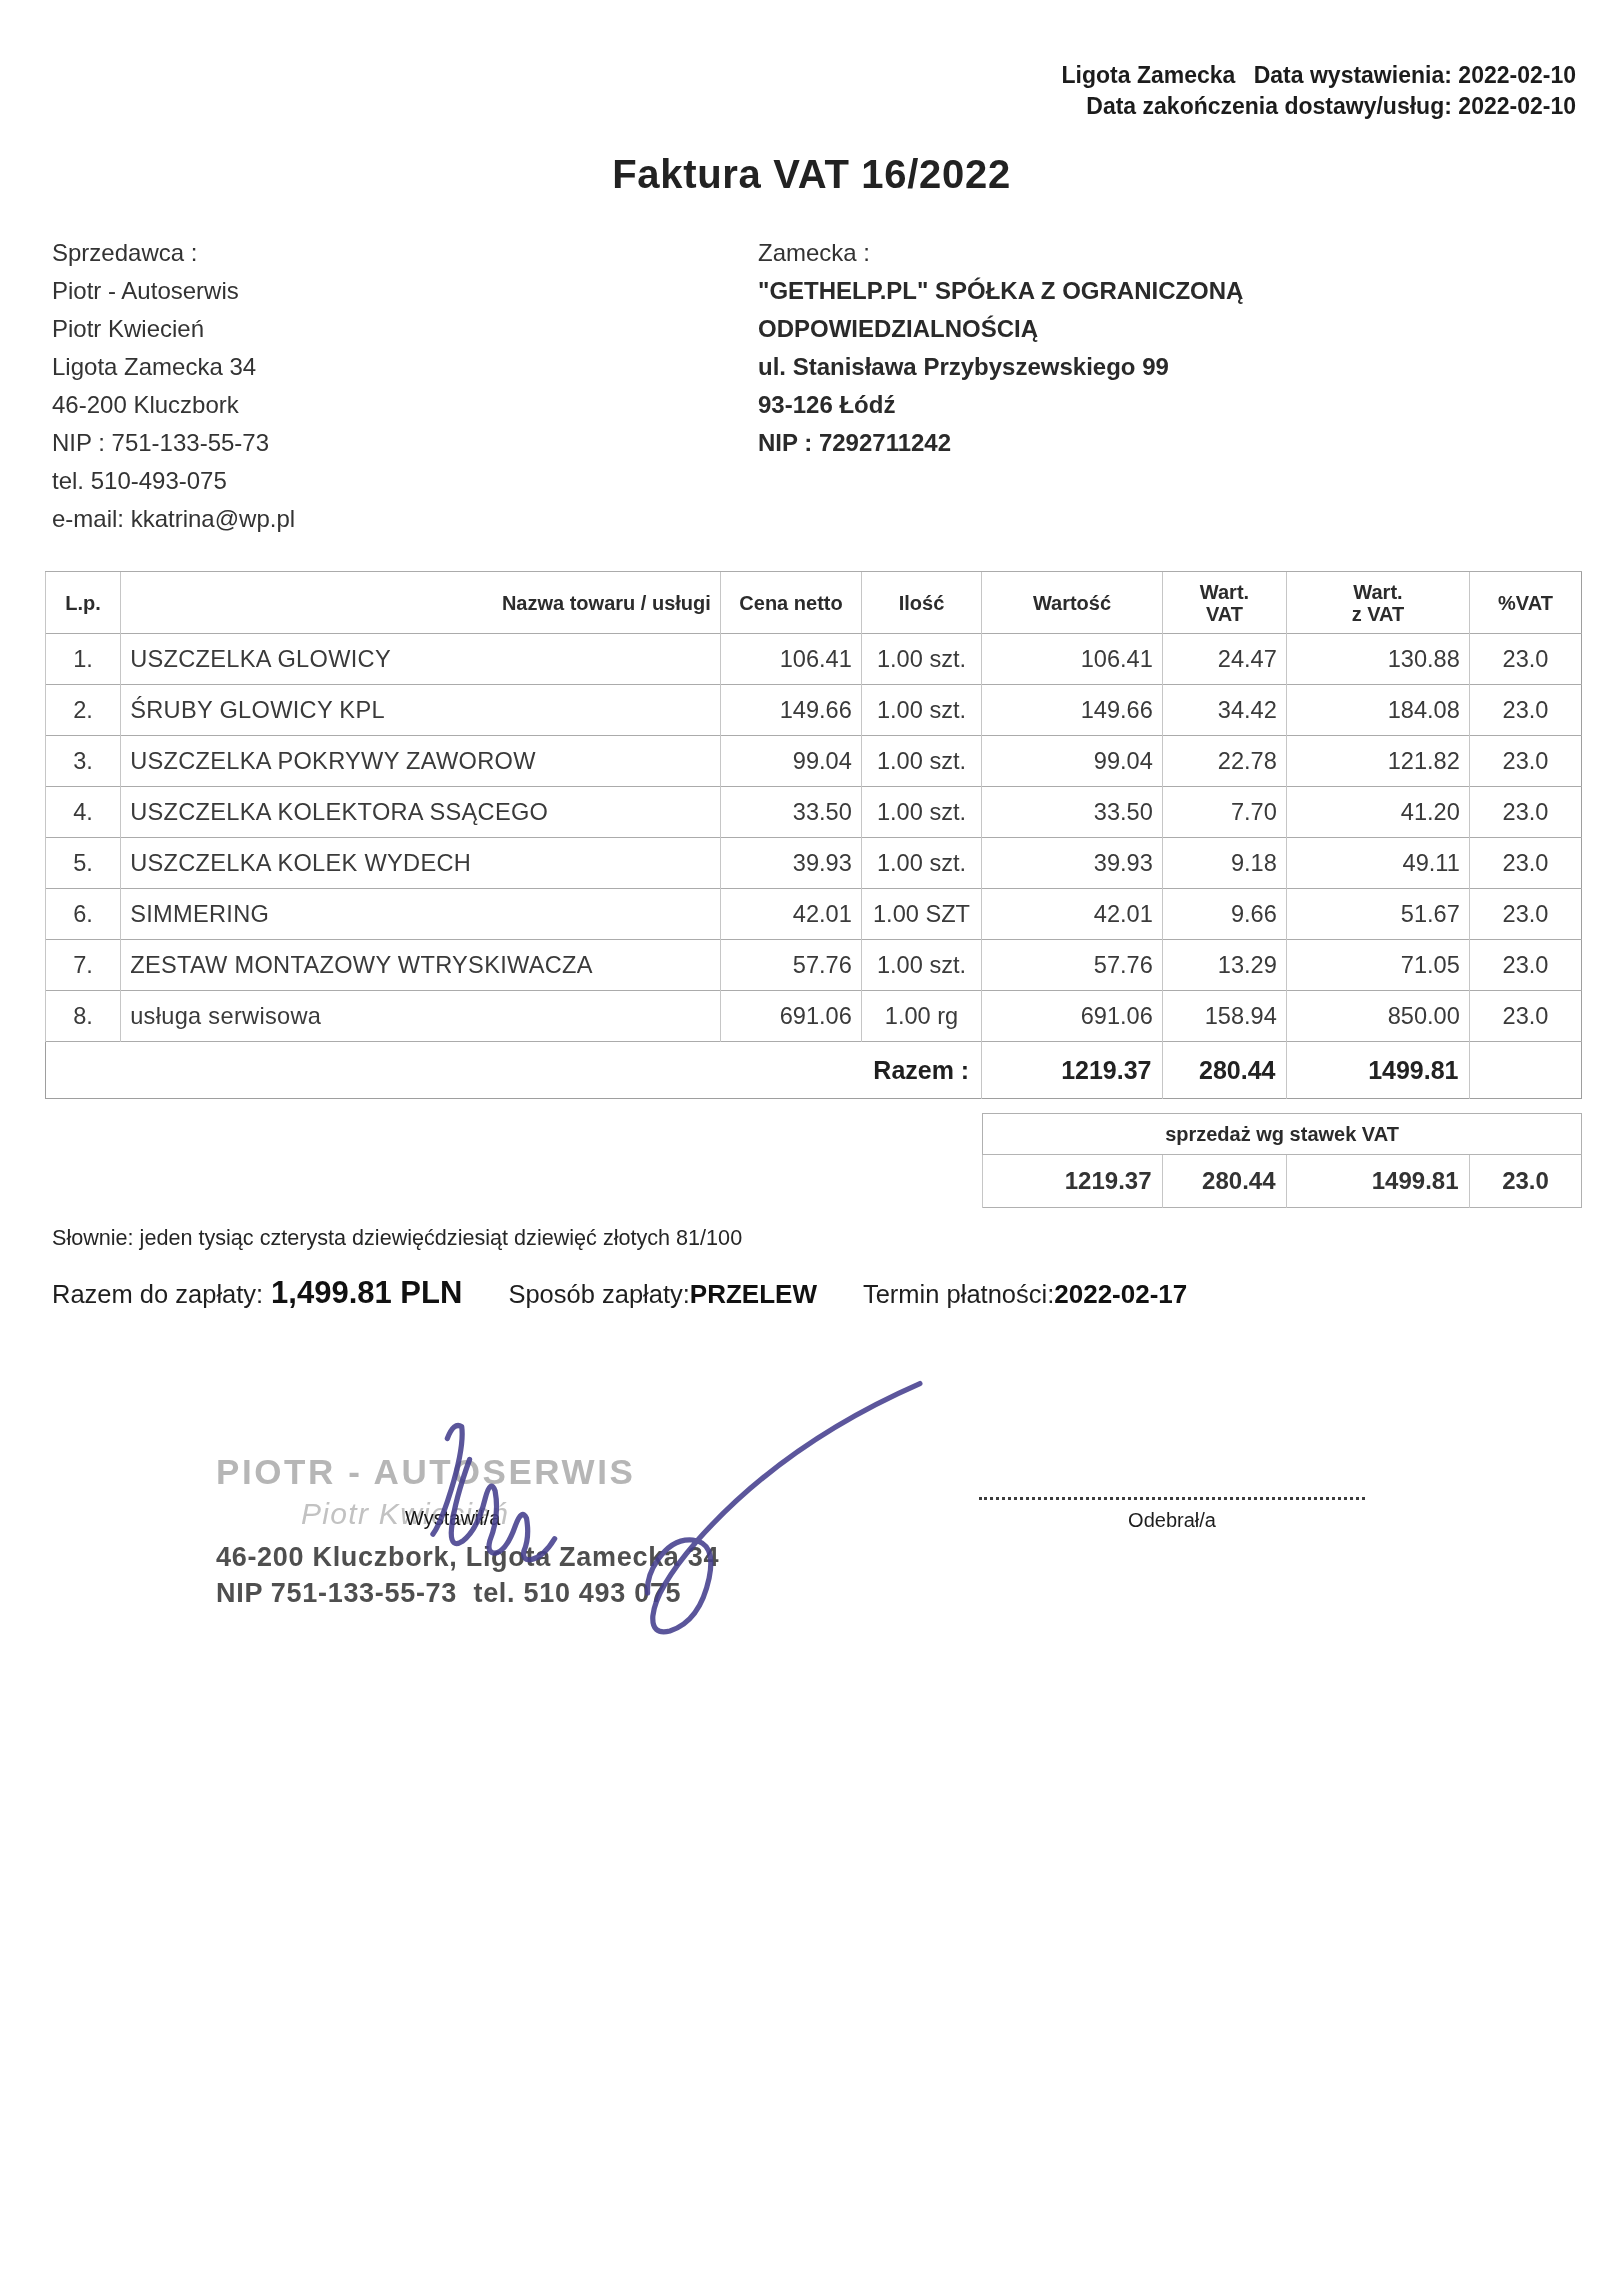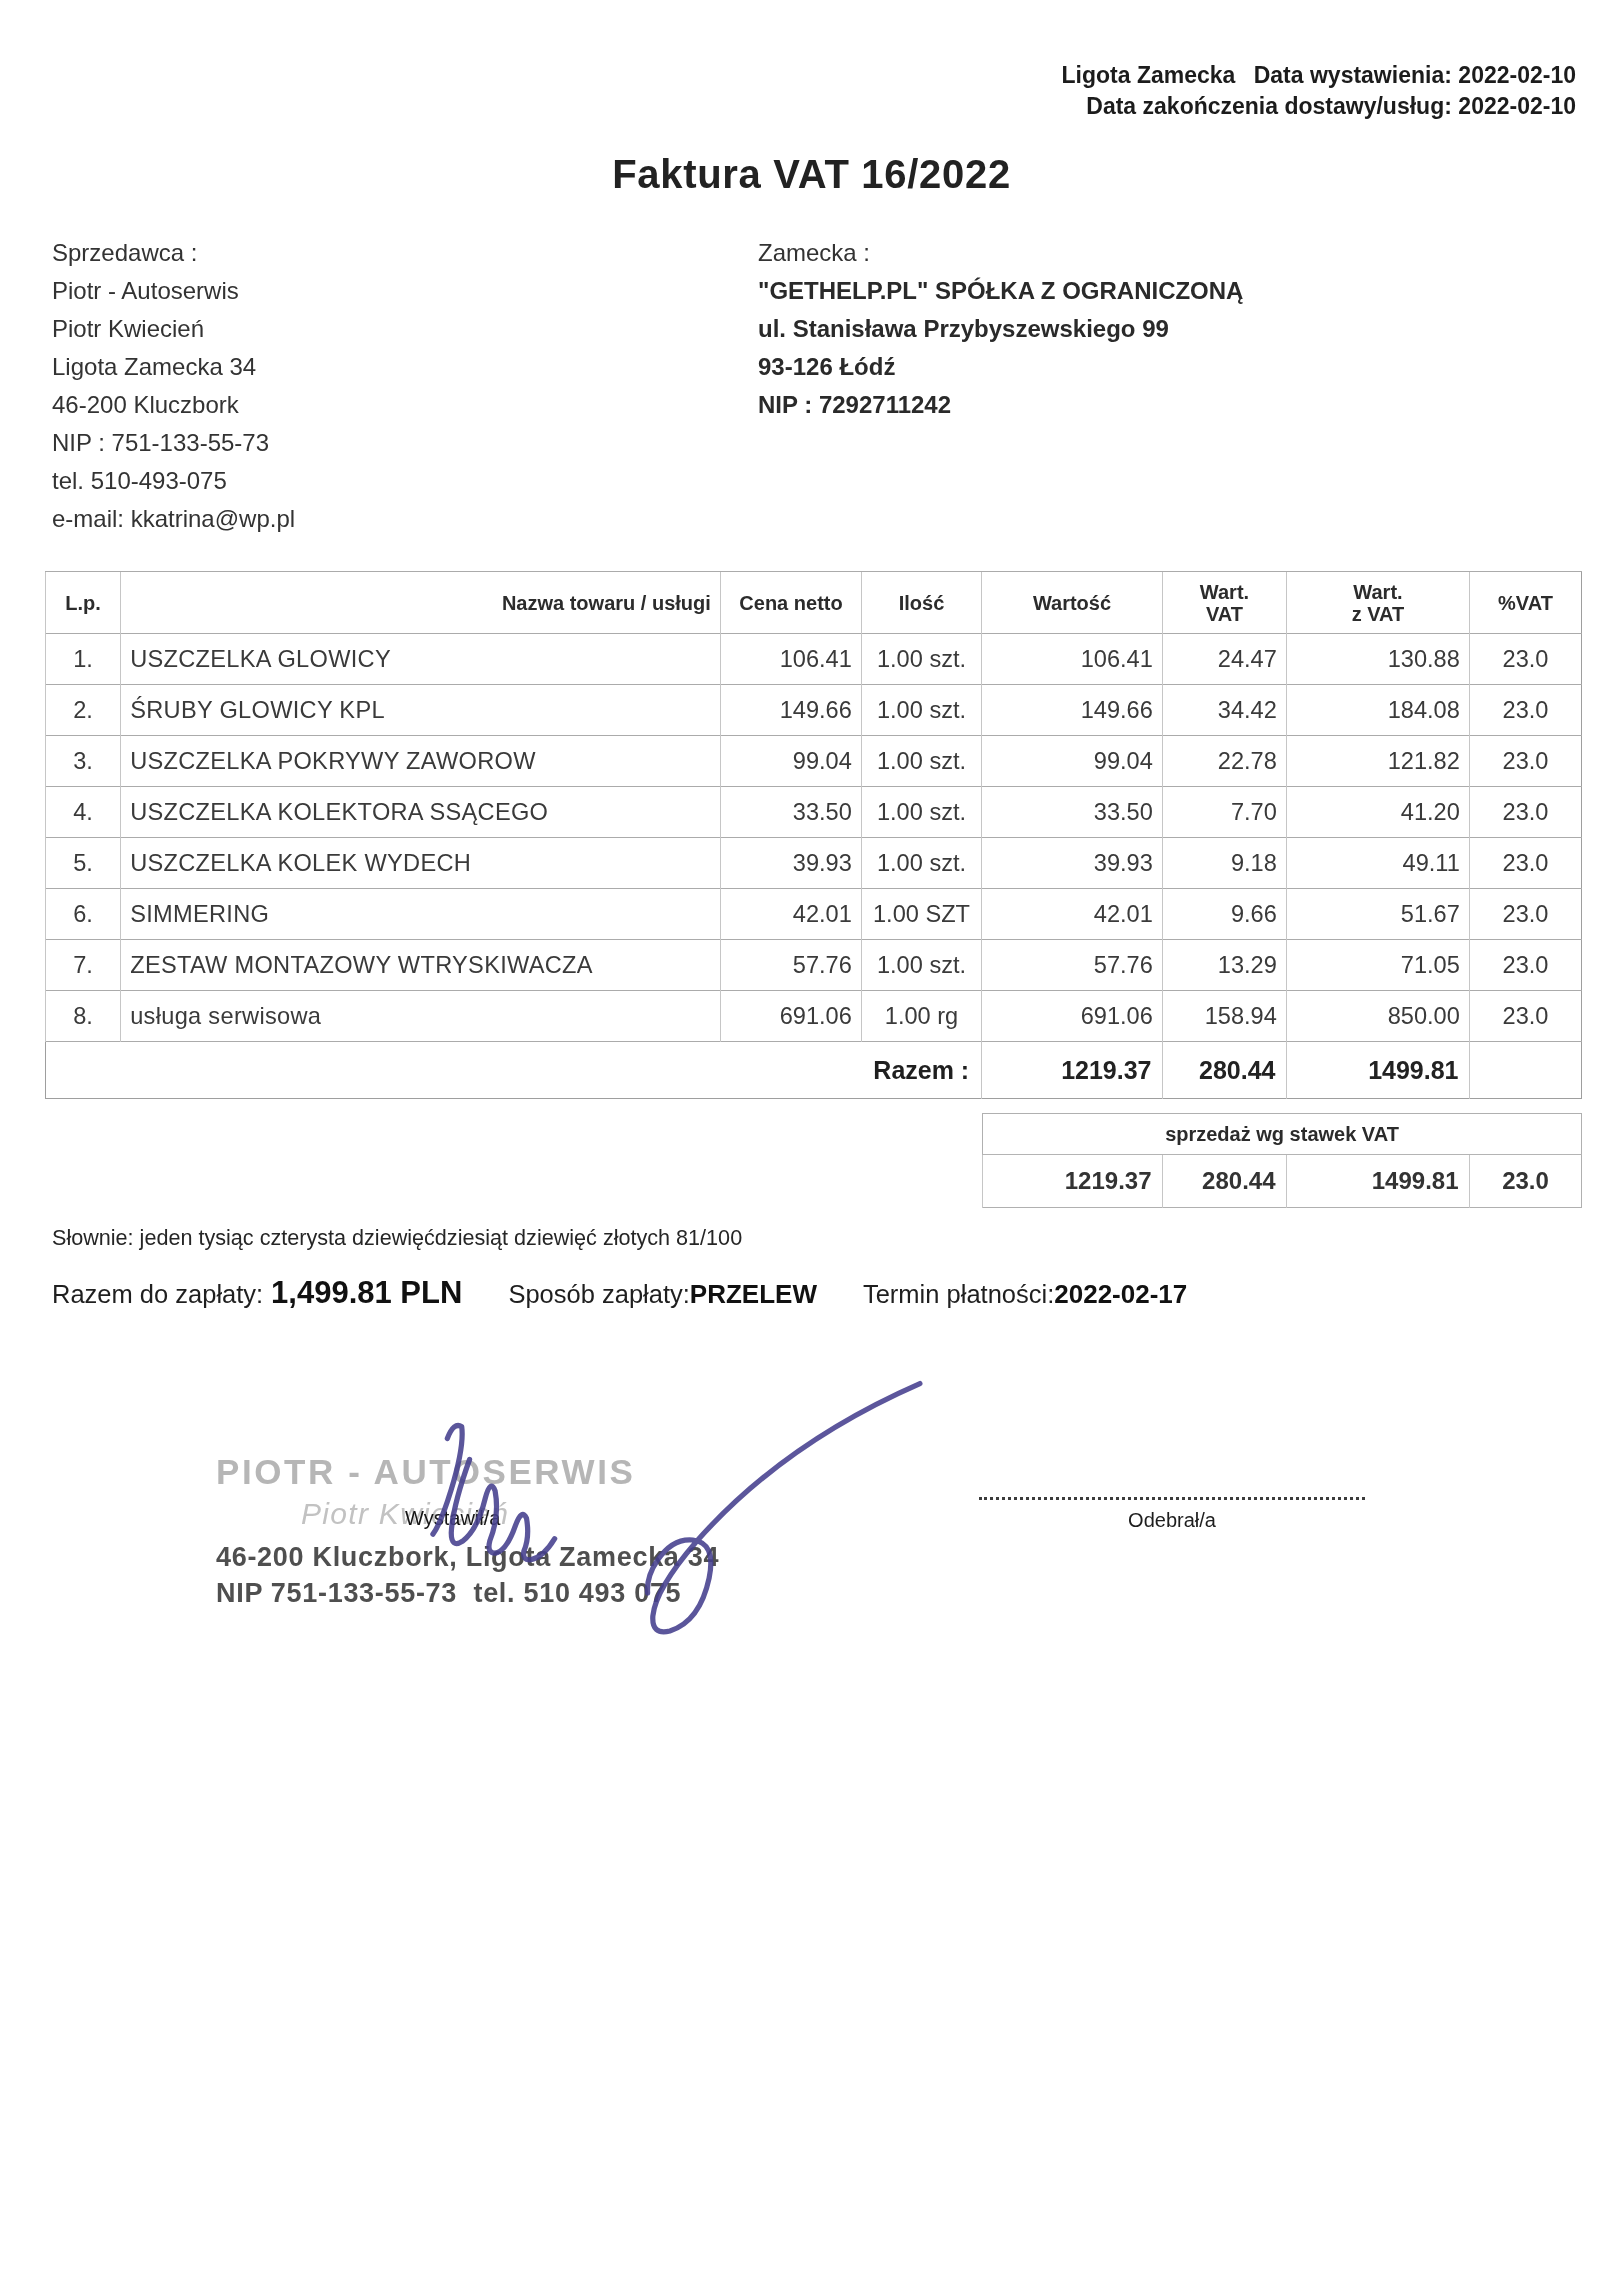--- a/index.html
+++ b/index.html
@@ -86,20 +86,21 @@
     <div class="pline">Ligota Zamecka 34</div>
     <div class="pline">46-200 Kluczbork</div>
     <div class="pline">NIP : 751-133-55-73</div>
     <div class="pline">tel. 510-493-075</div>
     <div class="pline">e-mail: kkatrina@wp.pl</div>
   </div>
 
   <div class="party buyer">
     <div class="plabel">Zamecka :</div>
     <div class="pline">"GETHELP.PL" SPÓŁKA Z OGRANICZONĄ</div>
+    <div class="pline">ODPOWIEDZIALNOŚCIĄ</div>
     <div class="pline">ul. Stanisława Przybyszewskiego 99</div>
     <div class="pline">93-126 Łódź</div>
     <div class="pline">NIP : 7292711242</div>
   </div>
 
   <div class="items-wrap">
     <table class="items">
       <colgroup>
         <col style="width:75px">
           <col style="width:600px">

